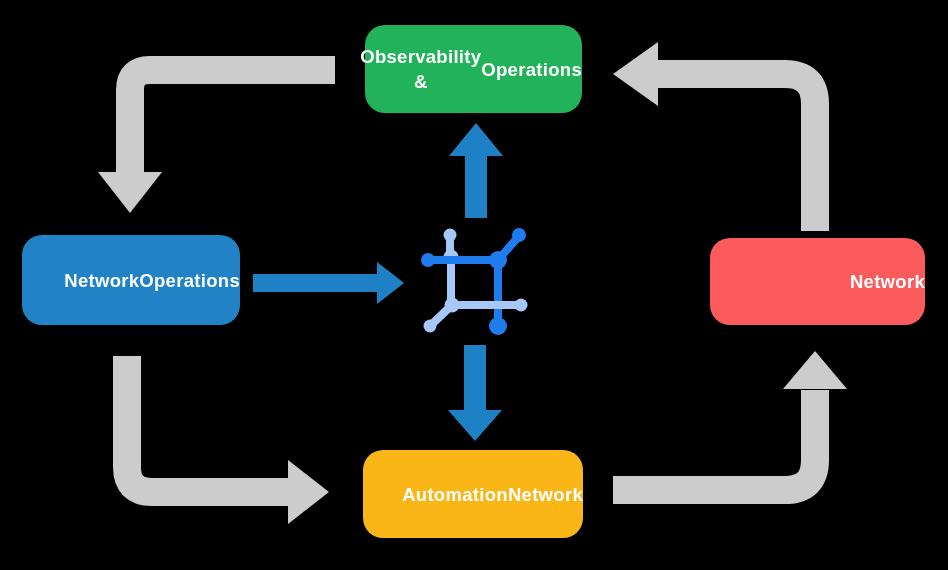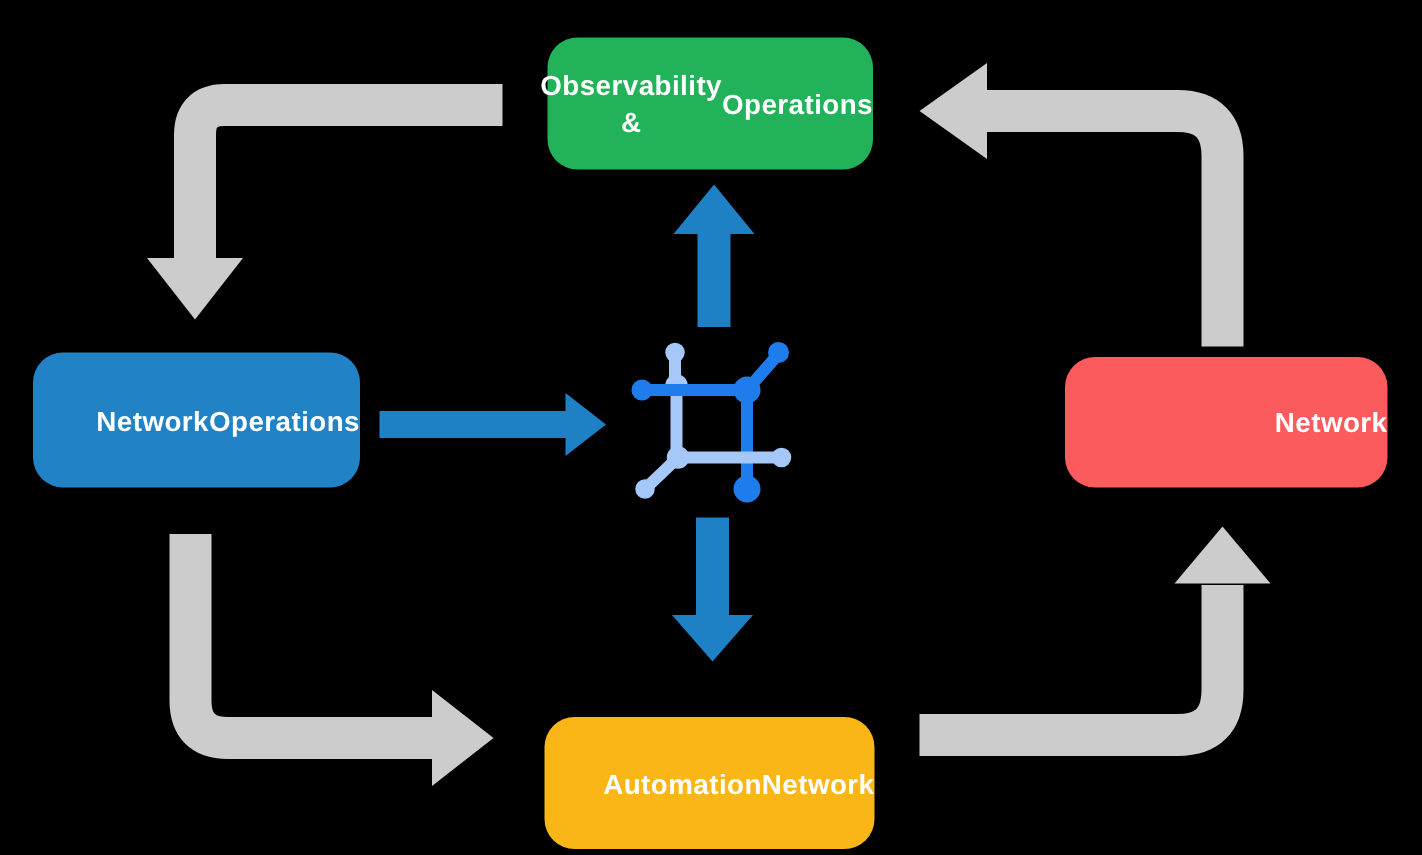--- a/index.html
+++ b/index.html
@@ -26,21 +26,21 @@
     color: #fff;
     font-size: 18.5px;
     font-weight: 600;
     letter-spacing: 0.3px;
     line-height: 25px;
     text-align: center;
   }
   #node-observability   { left: 365px; top: 25px;  width: 217px; height: 88px; }
   #node-operations      { left: 22px;  top: 235px; width: 218px; height: 90px; }
   #node-infrastructure  { left: 710px; top: 238px; width: 215px; height: 87px; }
-  #node-tooling         { left: 363px; top: 450px; width: 220px; height: 88px; margin-top: 28px; }
+  #node-tooling         { left: 363px; top: 450px; width: 220px; height: 88px; }
 
   .cycle path { fill: none; stroke-width: 28; }
   .heads polygon, .flow polygon { stroke-width: 0; }
   .icon line { stroke-width: 8; stroke-linecap: round; }
   .icon circle { stroke-width: 0; }
 </style>
 </head>
 <body>
 
 <div id="canvas">

